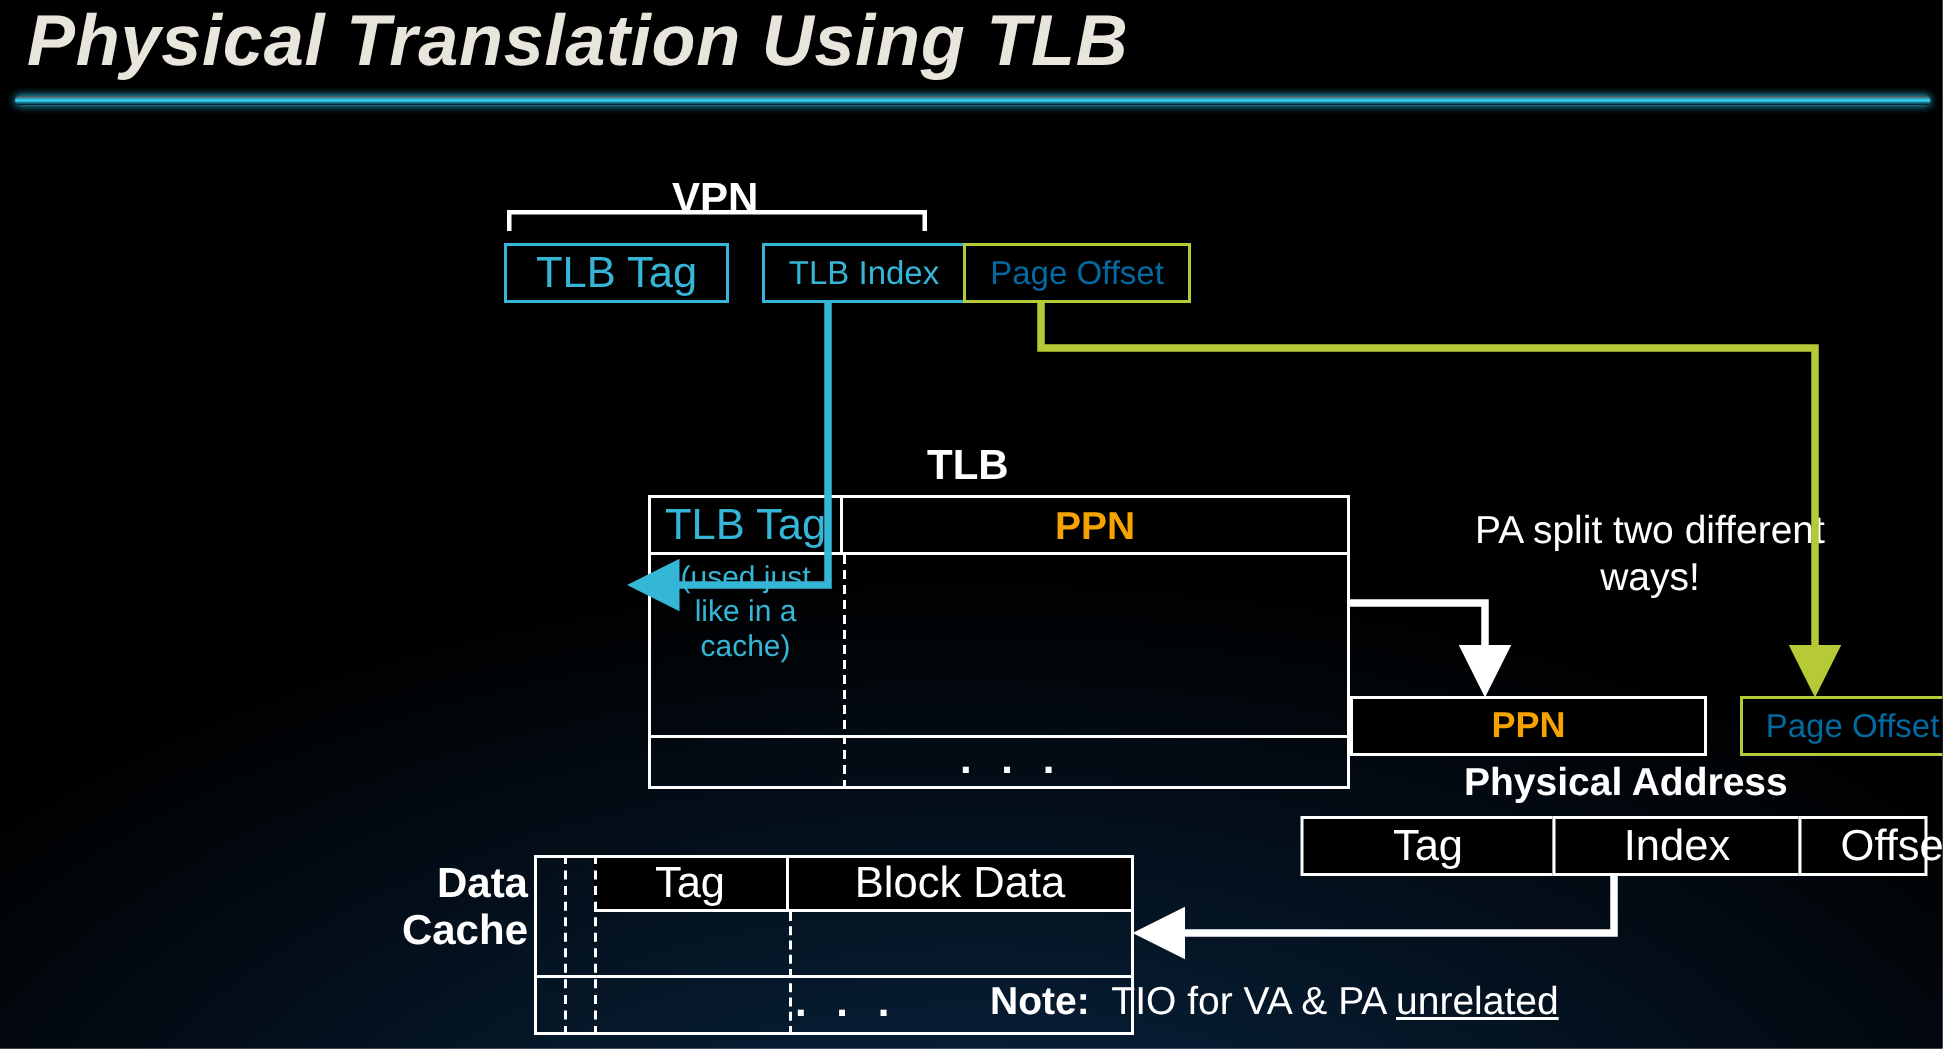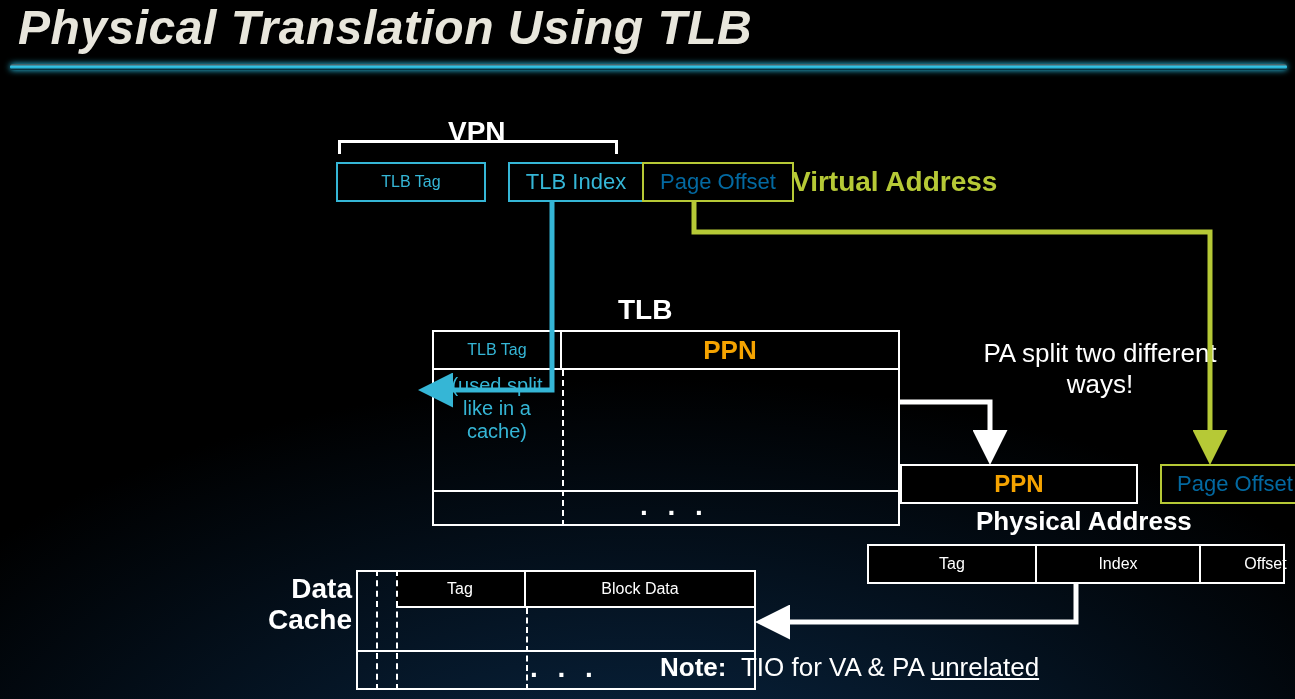--- a/index.html
+++ b/index.html
@@ -39,21 +39,21 @@
     display: flex;
     align-items: center;
     justify-content: center;
     background: #000;
     box-sizing: border-box;
   }
   .b-cyan  { border: 2px solid #35b6d6; color:#35b6d6; }
   .b-olive { border: 2px solid #b6c936; color:#0369a1; }
   .b-white { border: 2px solid #ffffff; color:#ffffff; }
 
-  .txt { font-size: 16px; }
+  .txt { font-size: 29px; }
   .txt-sm { font-size: 22px; margin-left: 24px; }
   .txt-xs { font-size: 20px; line-height: 1.15; text-align:center; }
 
   .label {
     position: absolute;
     font-size: 28px;
     font-weight: 700;
   }
   .label-white { color:#fff; }
   .label-olive { color:#b6c936; }
@@ -90,38 +90,37 @@
 
   <div class="title">Physical Translation Using TLB</div>
   <div class="rule"></div>
 
   <div class="bracket" style="left:338px; top:140px; width:280px;"></div>
   <div class="label label-white" style="left:448px; top:116px;">VPN</div>
 
   <div class="box b-cyan txt" style="left:336px; top:162px; width:150px; height:40px;">TLB Tag</div>
   <div class="box b-cyan txt-sm" style="left:484px; top:162px; width:136px; height:40px;">TLB Index</div>
   <div class="box b-olive txt-sm" style="left:618px; top:162px; width:152px; height:40px;">Page Offset</div>
-  <div class="label label-olive" style="left:792px; top:166px;">Virtual Address</div>
 
   <div class="label label-white" style="left:618px; top:294px;">TLB</div>
 
   <div class="box b-white" style="left:432px; top:330px; width:468px; height:196px; background:transparent;"></div>
 
   <div class="box b-white txt" style="left:432px; top:330px; width:130px; height:40px; color:#35b6d6;">
       <span>TLB Tag</span>
     </div>
   <div class="box b-white" style="left:560px; top:330px; width:340px; height:40px;">
       <span class="label-amber" style="font-size:26px; font-weight:700;">PPN</span>
     </div>
 
   <div style="position:absolute; left:432px; top:490px; width:468px; height:0; border-top:2px solid #fff;"></div>
 
   <div class="dashed-v" style="left:562px; top:370px; height:156px;"></div>
 
-  <div style="position:absolute; left:436px; top:374px; width:122px; color:#35b6d6;" class="txt-xs">(used split like in a cache)</div>
+  <div style="position:absolute; left:436px; top:374px; width:122px; color:#35b6d6;" class="txt-xs">(used just like in a cache)</div>
 
   <div class="ellipsis" style="left:640px; top:490px;">. . .</div>
 
   <div style="position:absolute; left:960px; top:338px; width:280px; text-align:center; font-size:26px; color:#fff;">PA split two different ways!</div>
 
   <div class="box b-white" style="left:900px; top:464px; width:238px; height:40px;">
       <span class="label-amber" style="font-weight:700; font-size:24px;">PPN</span>
     </div>
   <div class="box b-olive txt-sm" style="left:1136px; top:464px; width:150px; height:40px;">Page Offset</div>
   <div class="label label-white" style="left:976px; top:506px; font-size:26px;">Physical Address</div>

